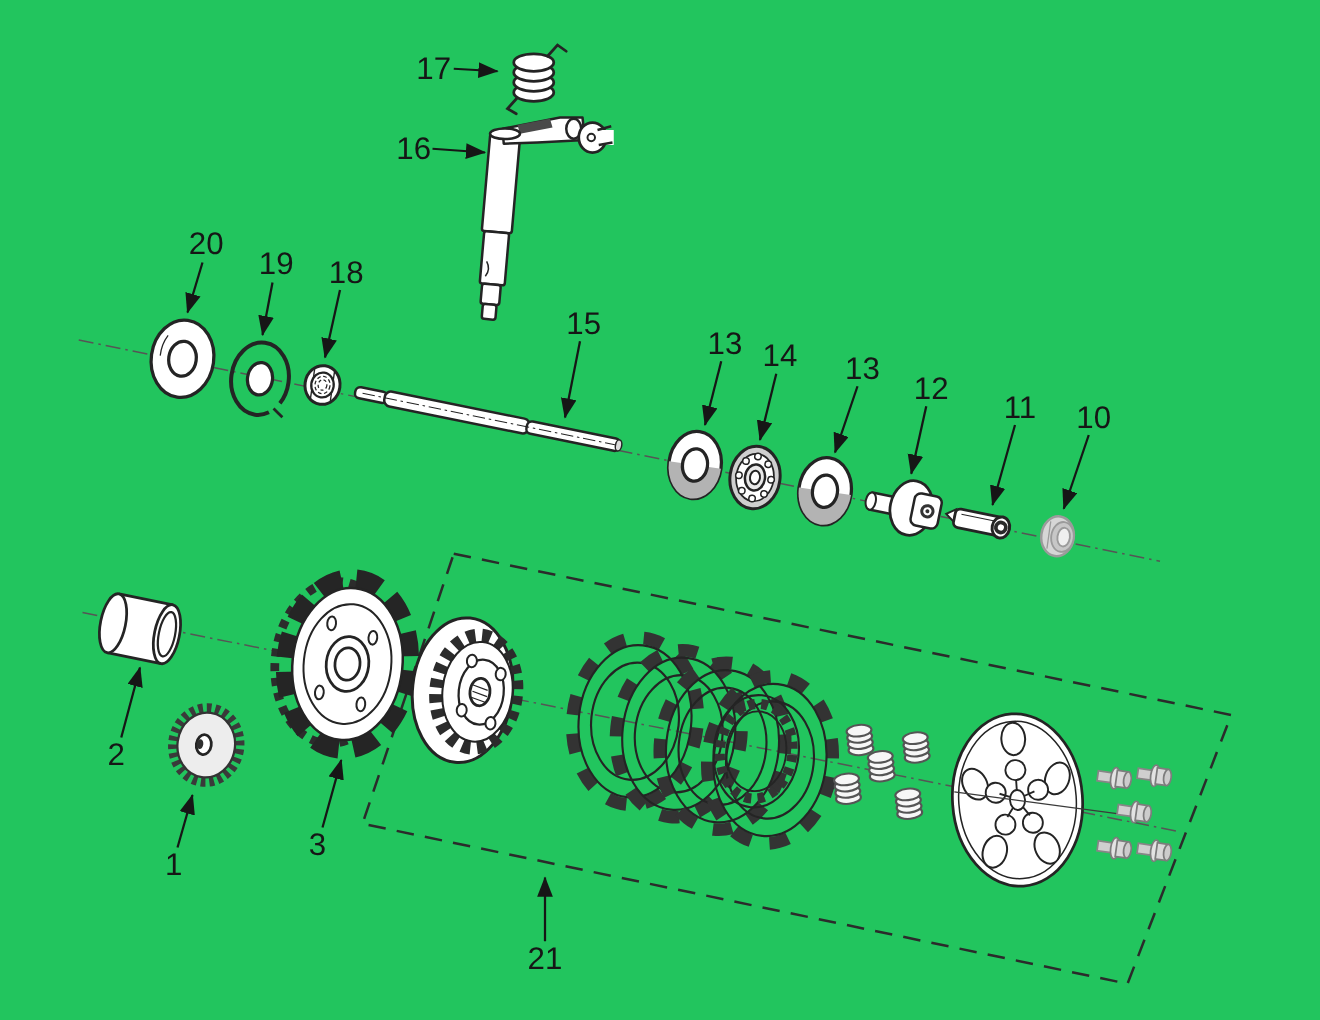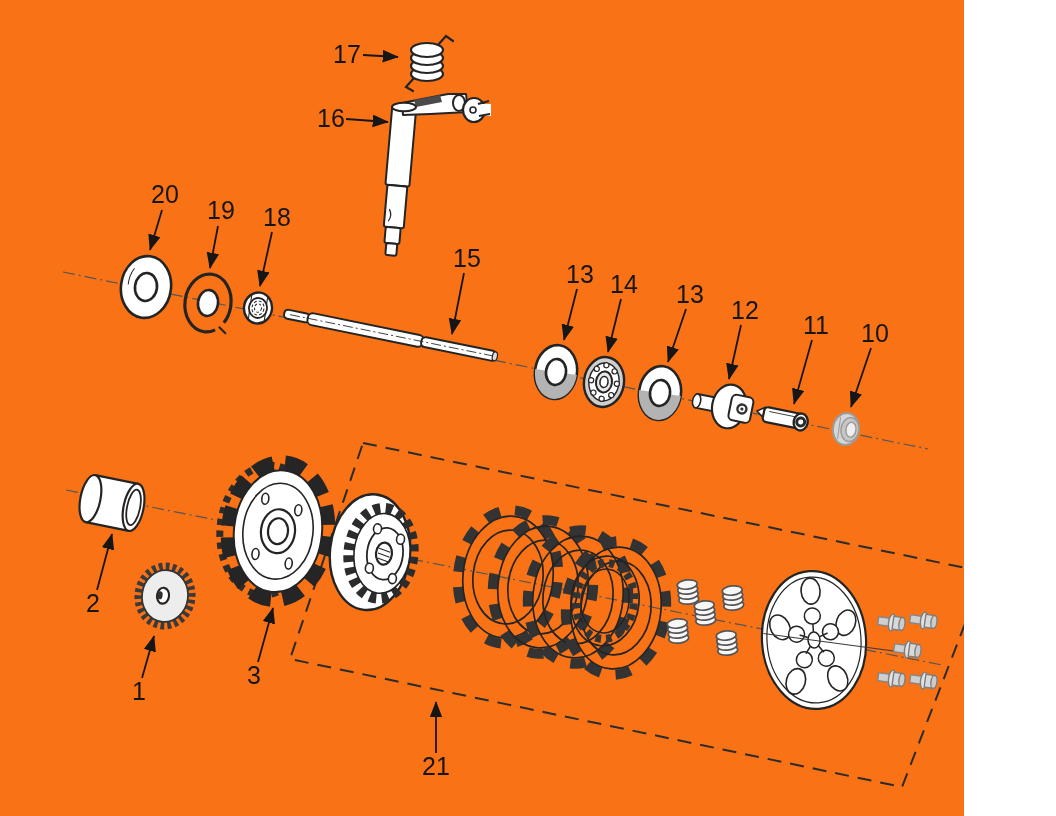--- a/index.html
+++ b/index.html
@@ -1,16 +1,16 @@
 <!DOCTYPE html>
 <html><head>
 <meta charset="utf-8">
 <style>
   html,body{margin:0;padding:0;background:#ffffff;}
-  .stage{position:relative;width:964px;height:816px;background:#f97316;overflow:hidden;}
+  .stage{position:relative;width:1056px;height:816px;background:#22c55e;overflow:hidden;}
   svg{display:block;}
   text.callout{font-family:"Liberation Sans",sans-serif;font-size:25px;fill:#161616;text-anchor:middle;}
   .arrow{stroke:#161616;stroke-width:1.8;fill:none;marker-end:url(#arrowhead);}
   .ln{stroke:#242424;fill:none;}
   .wf{fill:#ffffff;stroke:#242424;}
   .axis{stroke:#555555;stroke-width:1.2;fill:none;stroke-dasharray:12 4 2 4;}
   .dashbox{stroke:#2b2b2b;stroke-width:2;fill:none;stroke-dasharray:14 9;}
 </style>
 </head>
 <body>

